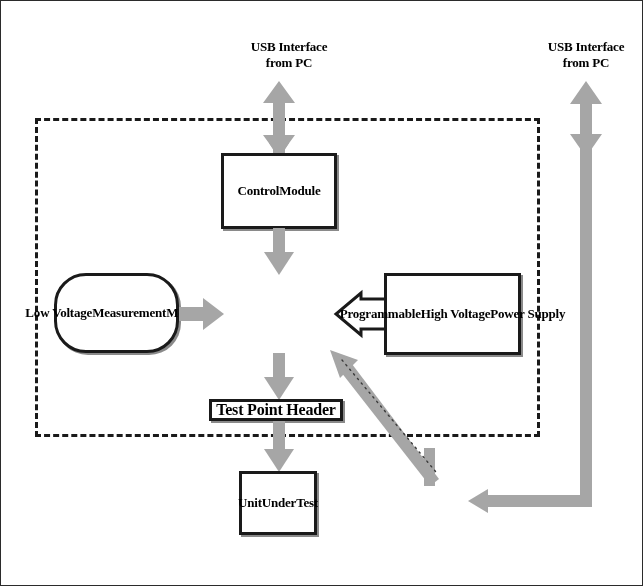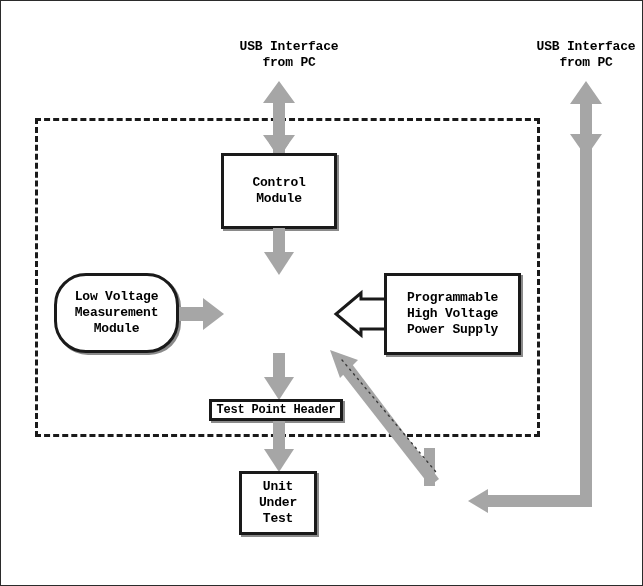--- a/index.html
+++ b/index.html
@@ -8,21 +8,21 @@
     background: #ffffff;
   }
   #canvas {
     position: relative;
     width: 643px;
     height: 586px;
     background: #ffffff;
     border: 1px solid #2b2b2b;
     box-sizing: border-box;
     overflow: hidden;
-    font-family: Liberation Mono, monospace;
+    font-family: Liberation Serif, serif;
   }
 
   
   .enclosure {
     position: absolute;
     left: 34px;
     top: 117px;
     width: 505px;
     height: 319px;
     border: 3px dashed #1a1a1a;
@@ -30,35 +30,35 @@
     background: transparent;
   }
 
   
   .box {
     position: absolute;
     box-sizing: border-box;
     background: #ffffff;
     border: 3px solid #1a1a1a;
     display: flex;
-    flex-direction: column;
+    flex-direction: row;
     align-items: center;
     justify-content: center;
     color: #000000;
     font-weight: bold;
     font-size: 13px;
     line-height: 1.22;
     letter-spacing: -0.2px;
     box-shadow: 2px 2px 0 0 #8a8a8a;
   }
   .box .ln { display: block; white-space: nowrap; }
 
   .box.thin-header {
     border-width: 3px;
-    font-size: 12px;
+    font-size: 16px;
     padding: 0 19px;
     box-shadow: 2px 2px 0 0 #8a8a8a;
   }
 
   .box.smu {
     font-weight: normal;
     font-size: 15px;
     line-height: 1.35;
     letter-spacing: 0px;
     border-width: 2px;

